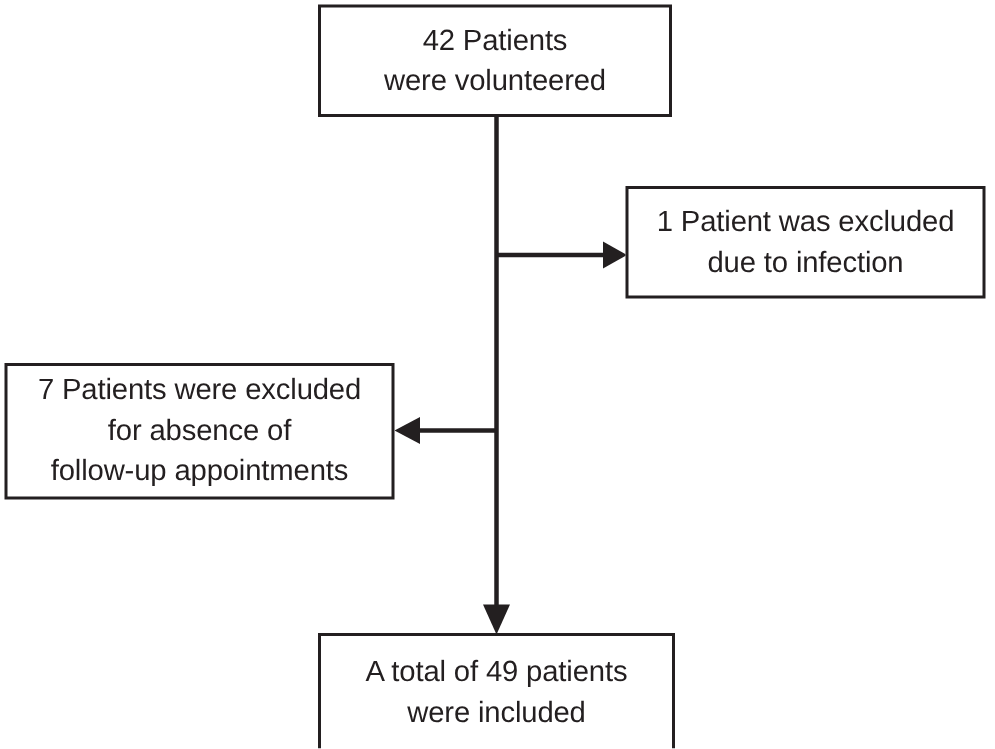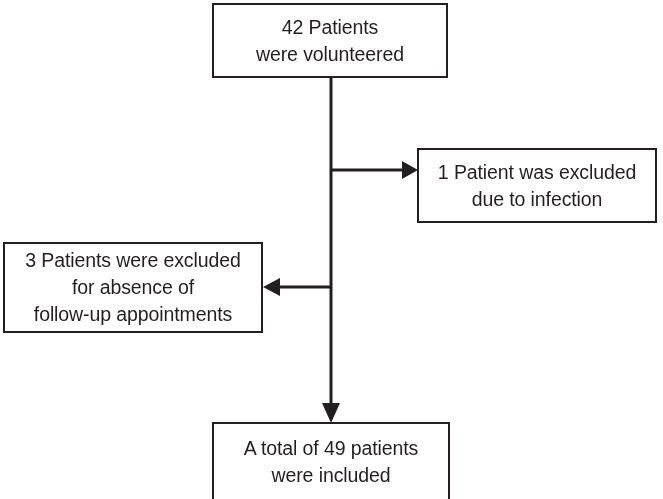--- a/index.html
+++ b/index.html
@@ -47,21 +47,21 @@
   }
   
   #node-enrolled {
     left: 212px;
     top: 3px;
     width: 236px;
     height: 75px;
   }
   #node-excluded-infection {
     left: 417px;
-    top: 148px;
+    top: 124px;
     width: 240px;
     height: 75px;
   }
   #node-excluded-followup {
     left: 3px;
     top: 242px;
     width: 260px;
     height: 91px;
   }
   #node-included {
@@ -92,21 +92,21 @@
     <span class="node-text">42 Patients
 were volunteered</span>
   </div>
 
   <div class="node-box" id="node-excluded-infection">
     <span class="node-text">1 Patient was excluded
 due to infection</span>
   </div>
 
   <div class="node-box" id="node-excluded-followup">
-    <span class="node-text">3 Patients were excluded
+    <span class="node-text">7 Patients were excluded
 for absence of
 follow-up appointments</span>
   </div>
 
   <div class="node-box" id="node-included">
     <span class="node-text">A total of 49 patients
 were included</span>
   </div>
 
 </div>

